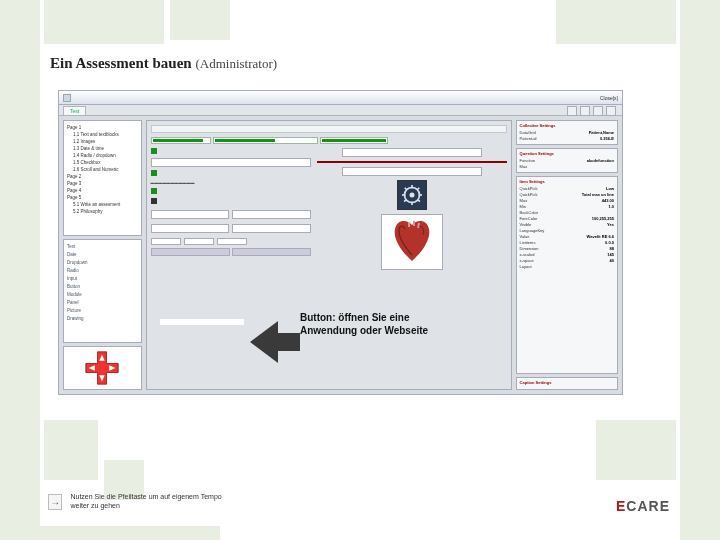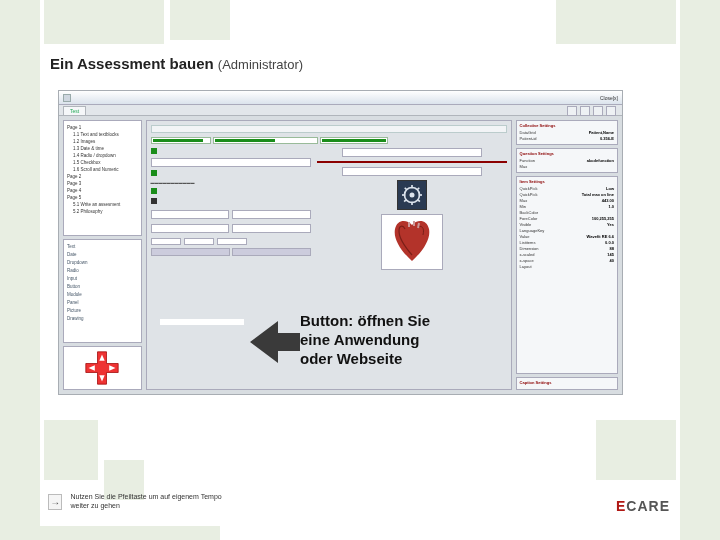--- a/index.html
+++ b/index.html
@@ -4,21 +4,21 @@
 <style>
   * { box-sizing: border-box; margin: 0; padding: 0; }
   body { width: 720px; height: 540px; font-family: Verdana, Arial, sans-serif; background: #fff; position: relative; overflow: hidden; }
   
   
   .bg-grid { position: absolute; inset: 0; z-index: 0; }
   .bg-grid .cell { position: absolute; background: #e8eee2; }
   
   .content { position: relative; z-index: 1; padding: 55px 50px 0 50px; }
   
-  h1 { font-size: 15px; font-weight: bold; color: #222; margin-bottom: 18px; }
+  h1 { font-size: 15px; font-weight: bold; color: #222; margin-bottom: 18px; font-family: Liberation Serif, serif; }
   h1 .sub { font-weight: normal; font-size: 13px; color: #444; }
   
   
   .app { width: 565px; height: 305px; background: #d8dde1; border: 1px solid #a8adb3; position: relative; font-size: 5px; color: #333; margin-left: 8px; }
   .titlebar { height: 14px; background: linear-gradient(#fff,#dbe3ec); border-bottom: 1px solid #aab; display: flex; align-items: center; padding: 0 4px; gap: 3px; }
   .titlebar .spacer { flex: 1; }
   .titlebar .icon-sm { width: 8px; height: 8px; background: #cfd7e0; border: 1px solid #9aa; }
   .tabstrip { height: 11px; background: #e2e6ea; border-bottom: 1px solid #b0b5bb; display: flex; align-items: end; padding-left: 4px; }
   .tab { background: #f5f7f9; border: 1px solid #b0b5bb; border-bottom: none; height: 9px; padding: 0 6px; font-size: 5px; line-height: 9px; color: #2a5; }
   .toolbar-right { position: absolute; top: 15px; right: 6px; display: flex; gap: 3px; align-items: center; }
@@ -64,21 +64,21 @@
   
   .rightcol { width: 112px; display: flex; flex-direction: column; gap: 3px; }
   .rbox { background: #f5f7f9; border: 1px solid #aab; padding: 2px 3px; font-size: 4px; line-height: 6px; }
   .rbox .h { color: #8b0000; font-weight: bold; margin-bottom: 1px; }
   .rbox .row { display: flex; justify-content: space-between; color: #333; }
   .rbox .row span:last-child { color: #000; font-weight: bold; }
   
   
   .anno-arrow { position: absolute; left: 248px; top: 315px; z-index: 5; }
   .anno-arrow svg { width: 52px; height: 54px; }
-  .anno-label { position: absolute; left: 300px; top: 312px; z-index: 5; font-size: 15px; font-weight: bold; color: #111; line-height: 1.25; width: 130px; }
+  .anno-label { position: absolute; left: 300px; top: 312px; z-index: 5; font-size: 10px; font-weight: bold; color: #111; line-height: 1.25; width: 130px; }
   .anno-underline { position: absolute; left: 160px; top: 319px; width: 84px; height: 6px; background: #fff; z-index: 4; }
   
   
   .hint { position: absolute; left: 48px; bottom: 30px; display: flex; align-items: center; gap: 8px; font-size: 7px; color: #333; width: 180px; line-height: 1.2; }
   .hint .key { width: 18px; height: 16px; border: 1px solid #bbb; background: #f5f5f5; display: flex; align-items: center; justify-content: center; font-size: 10px; color: #555; }
   
   
   .logo { position: absolute; right: 50px; bottom: 26px; font-size: 14px; font-weight: bold; letter-spacing: 1px; color: #555; }
   .logo .E { color: #b01814; font-weight: 900; }
 </style>

